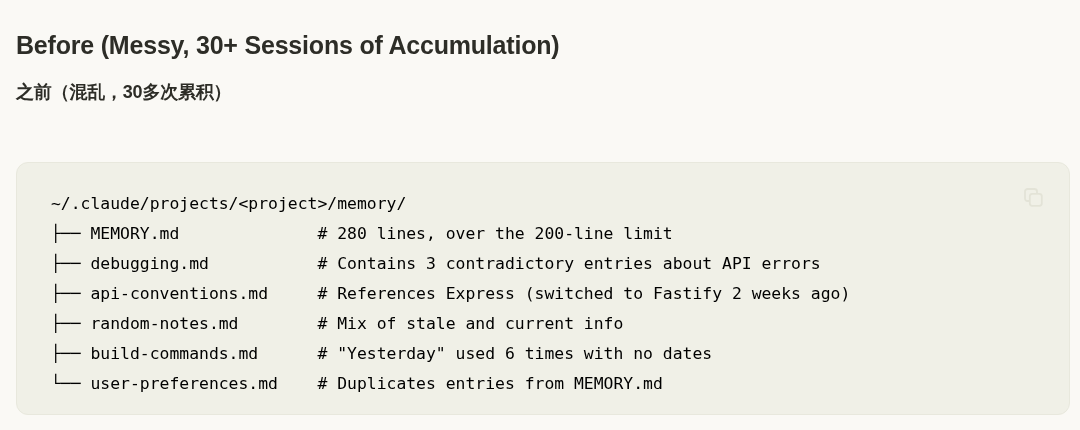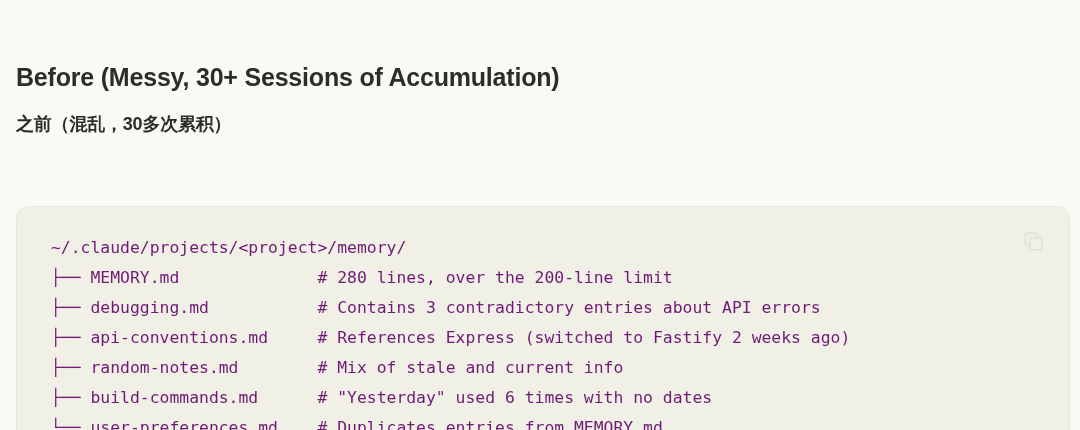--- a/index.html
+++ b/index.html
@@ -12,22 +12,21 @@
     background: #faf9f5;
     font-family: "Liberation Sans", sans-serif;
     -webkit-font-smoothing: antialiased;
     overflow: hidden;
   }
   .page {
     position: relative;
     width: 1080px;
     height: 342px;
     box-sizing: border-box;
-    padding: 4px 16px;
-    margin-top: 44px;
+    padding: 16px 16px;
   }
   .heading {
     color: #2d2d27;
     font-size: 25px;
     font-weight: 600;
     letter-spacing: -0.2px;
     line-height: 1.25;
     white-space: pre;
   }
   .heading-en {
@@ -61,21 +60,21 @@
     display: block;
   }
   .code {
     position: absolute;
     left: 34px;
     top: 26px;
     margin: 0;
     font-family: "DejaVu Sans Mono", "Liberation Mono", monospace;
     font-size: 16.4px;
     line-height: 30px;
-    color: #701a75;
+    color: #000000;
     white-space: pre;
     letter-spacing: 0px;
   }
   .code-line {
     white-space: pre;
     display: block;
     height: 30px;
   }
 </style>
 </head>

